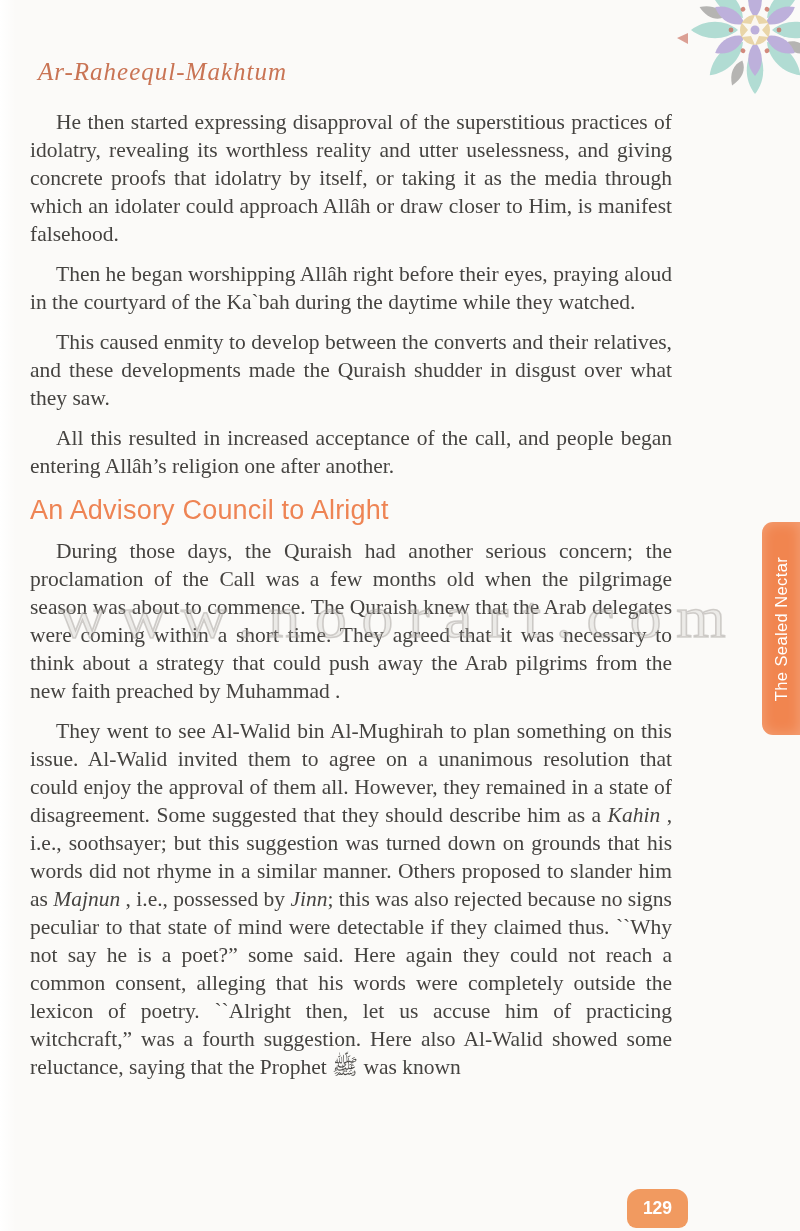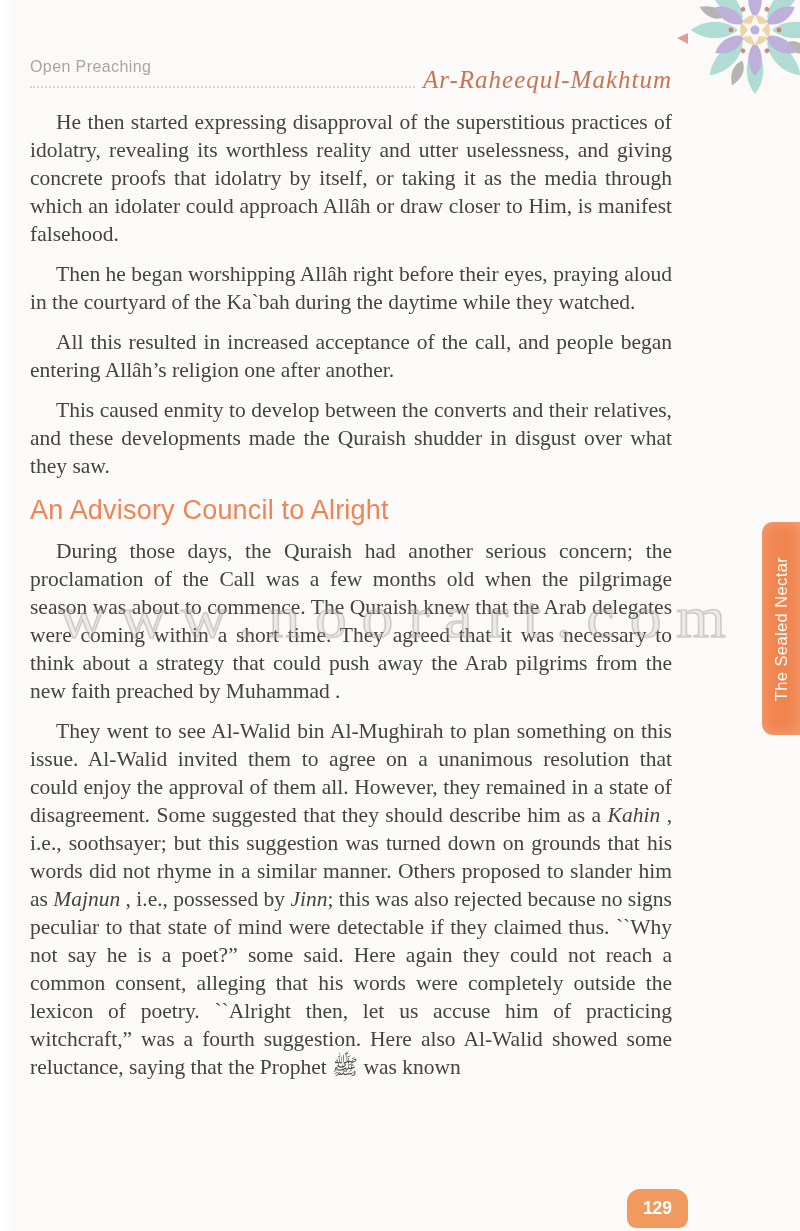--- a/index.html
+++ b/index.html
@@ -109,32 +109,29 @@
         <circle r="15" fill="#e8d2a0"></circle>
         <path d="M0,-15 L4,-6 L13,-7 L7,0 L13,7 L4,6 L0,15 L-4,6 L-13,7 L-7,0 L-13,-7 L-4,-6 Z" fill="#ffffff" opacity="0.85"></path>
         <circle r="4.5" fill="#b7a8d8"></circle>
       </g>
 
       <path d="M16,33 L5,38 L16,44 Z" fill="#c4604f" opacity="0.65"></path>
     </svg>
   </div>
 
   <div class="header">
-    <div class="header-left">
-      <span class="section-label">Open Preaching</span>
-    </div>
     <span class="book-title">Ar-Raheequl-Makhtum</span>
   </div>
 
   <div class="text-block">
     <div>
         <p><span>He then started expressing disapproval of the superstitious practices of idolatry, revealing its worthless reality and utter uselessness, and giving concrete proofs that idolatry by itself, or taking it as the media through which an idolater could approach Allâh or draw closer to Him, is manifest falsehood.</span></p>
         <p><span>Then he began worshipping Allâh right before their eyes, praying aloud in the courtyard of the Ka`bah during the daytime while they watched.</span></p>
+        <p><span>This caused enmity to develop between the converts and their relatives, and these developments made the Quraish shudder in disgust over what they saw.</span></p>
         <p><span>All this resulted in increased acceptance of the call, and people began entering Allâh’s religion one after another.</span></p>
-        <p><span>This caused enmity to develop between the converts and their relatives, and these developments made the Quraish shudder in disgust over what they saw.</span></p>
       </div>
     <h2 class="section-heading">
       <span>An Advisory Council to Alright</span><br>
     </h2>
     <div>
         <p><span>During those days, the Quraish had another serious concern; the proclamation of the Call was a few months old when the pilgrimage season was about to commence. The Quraish knew that the Arab delegates were coming within a short time. They agreed that it was necessary to think about a strategy that could push away the Arab pilgrims from the new faith preached by Muhammad .</span></p>
         <p><span>They went to see Al-Walid bin Al-Mughirah to plan something on this issue. Al-Walid invited them to agree on a unanimous resolution that could enjoy the approval of them all. However, they remained in a state of disagreement. Some suggested that they should describe him as a </span><em>Kahin</em><span> , i.e., soothsayer; but this suggestion was turned down on grounds that his words did not rhyme in a similar manner. Others proposed to slander him as </span><em>Majnun</em><span> , i.e., possessed by </span><em>Jinn</em><span>; this was also rejected because no signs peculiar to that state of mind were detectable if they claimed thus. ``Why not say he is a poet?” some said. Here again they could not reach a common consent, alleging that his words were completely outside the lexicon of poetry. ``Alright then, let us accuse him of practicing witchcraft,” was a fourth suggestion. Here also Al-Walid showed some reluctance, saying that the Prophet ﷺ was known</span></p>
       </div>
   </div>
 

